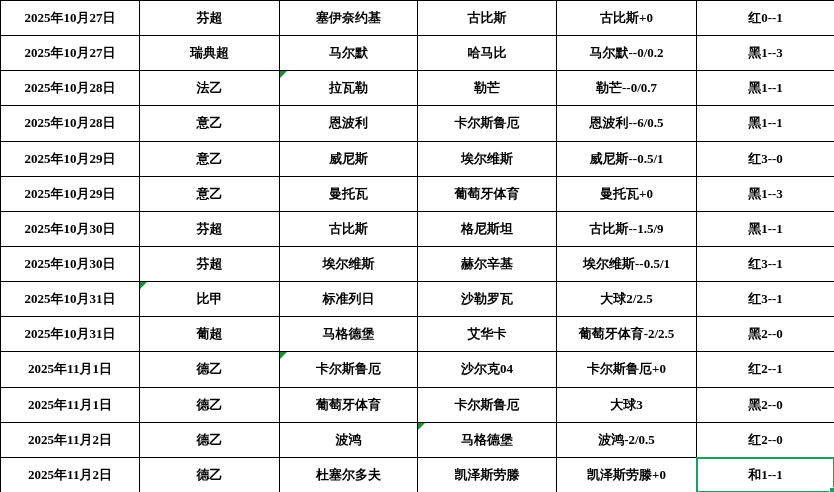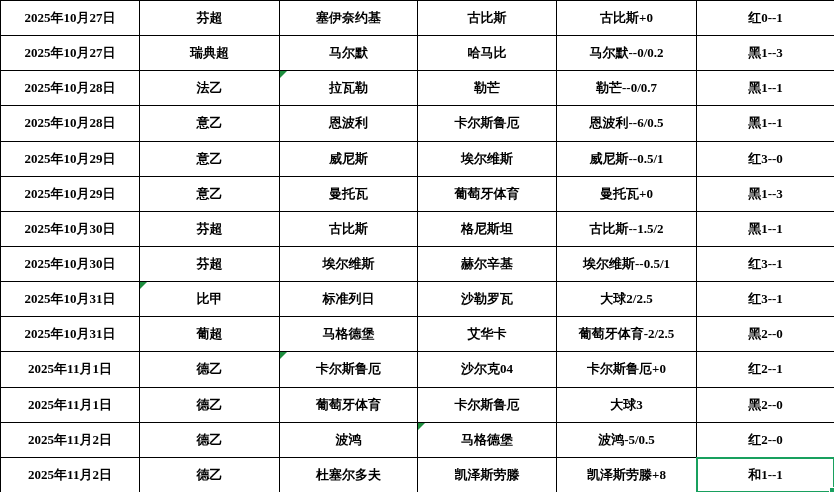--- a/index.html
+++ b/index.html
@@ -120,21 +120,21 @@
           <td class="c-black">曼托瓦</td>
           <td class="c-black">葡萄牙体育</td>
           <td class="c-black">曼托瓦+0</td>
           <td class="c-black">黑1--3</td>
         </tr>
         <tr>
           <td class="c-date">2025年10月30日</td>
           <td class="c-black">芬超</td>
           <td class="c-black">古比斯</td>
           <td class="c-black">格尼斯坦</td>
-          <td class="c-navy">古比斯--1.5/2</td>
+          <td class="c-navy">古比斯--1.5/9</td>
           <td class="c-black">黑1--1</td>
         </tr>
         <tr>
           <td class="c-date">2025年10月30日</td>
           <td class="c-black">芬超</td>
           <td class="c-black">埃尔维斯</td>
           <td class="c-black">赫尔辛基</td>
           <td class="c-navy">埃尔维斯--0.5/1</td>
           <td class="c-red">红3--1</td>
         </tr>
@@ -168,26 +168,26 @@
           <td class="c-black">葡萄牙体育</td>
           <td class="c-black">卡尔斯鲁厄</td>
           <td class="c-black">大球3</td>
           <td class="c-black">黑2--0</td>
         </tr>
         <tr>
           <td class="c-date">2025年11月2日</td>
           <td class="c-black">德乙</td>
           <td class="c-black">波鸿</td>
           <td class="c-black flagged">马格德堡<span></span></td>
-          <td class="c-navy">波鸿-5/0.5</td>
+          <td class="c-navy">波鸿-2/0.5</td>
           <td class="c-red">红2--0</td>
         </tr>
         <tr>
           <td class="c-date">2025年11月2日</td>
           <td class="c-black">德乙</td>
           <td class="c-black">杜塞尔多夫</td>
           <td class="c-black">凯泽斯劳滕</td>
-          <td class="c-black">凯泽斯劳滕+8</td>
+          <td class="c-black">凯泽斯劳滕+0</td>
           <td class="c-black selected">和1--1<span class="sel-border"></span><span class="sel-handle"></span></td>
         </tr>
       </tbody>
   </table>
 </div>
 
 </body></html>

